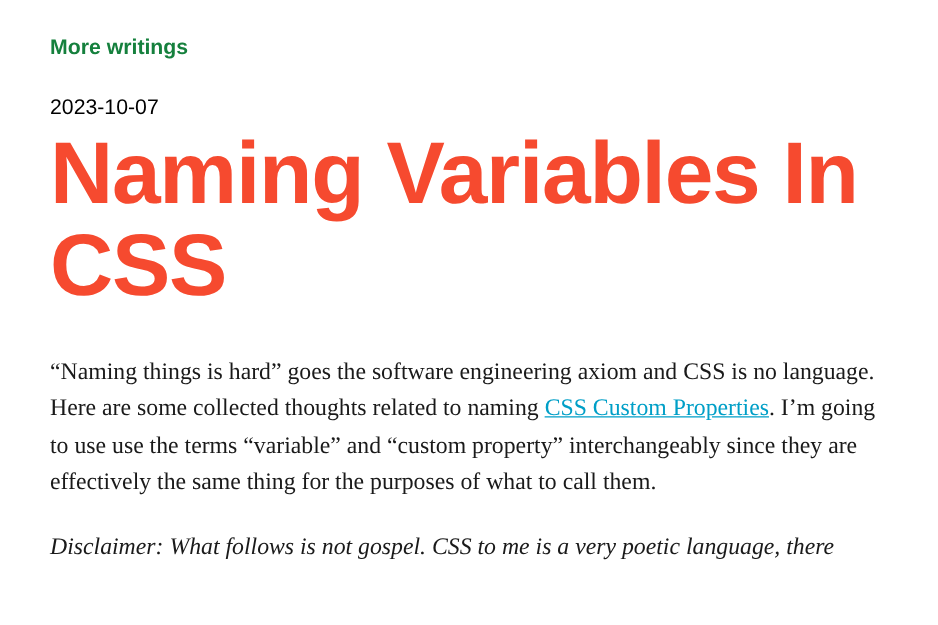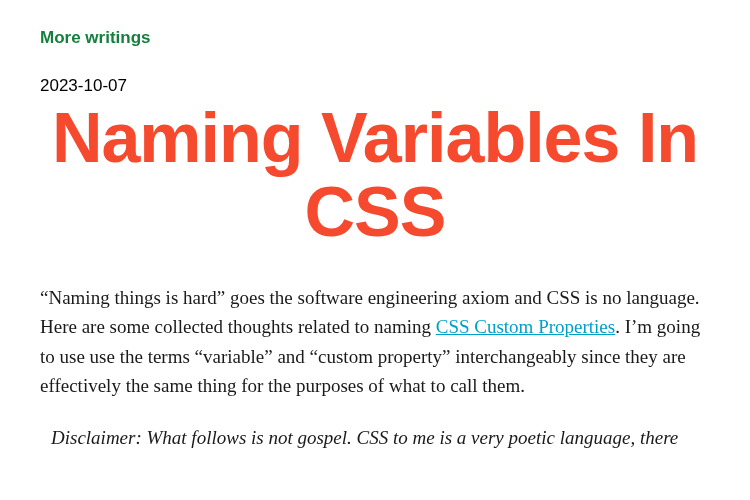--- a/index.html
+++ b/index.html
@@ -26,21 +26,20 @@
     font-weight: 400;
   }
   .title {
     font-family: -apple-system, BlinkMacSystemFont, 'Segoe UI', Helvetica, Arial, sans-serif;
     font-size: 70px;
     line-height: 1.05;
     font-weight: 700;
     color: #f64a2f;
     margin-top: 6px;
     letter-spacing: -1px;
-    text-align: center;
   }
   .body-para {
     margin-top: 34px;
     font-size: 19px;
     line-height: 1.55;
     color: #1a1a1a;
     max-width: 670px;
   }
   .body-para .inline-link {
     color: #009fc7;
@@ -48,21 +47,20 @@
     text-decoration-color: #009fc7;
     font-family: Liberation Serif, serif;
   }
   .disclaimer {
     margin-top: 22px;
     font-size: 19px;
     line-height: 1.55;
     font-style: italic;
     color: #1a1a1a;
     max-width: 670px;
-    margin-left: 11px;
   }
 </style>
 </head>
 <body>
 
 
 
 <a class="nav-link" href="#">More writings</a>
 
 <div class="date">2023-10-07</div>

